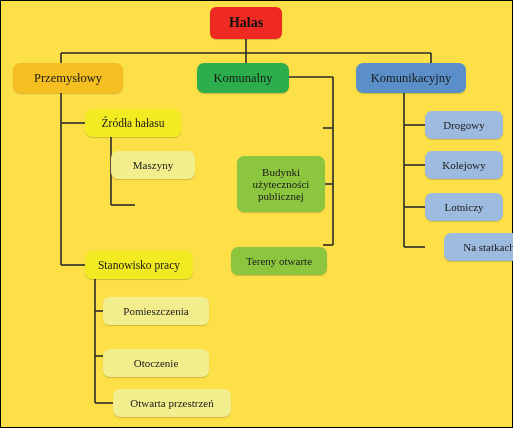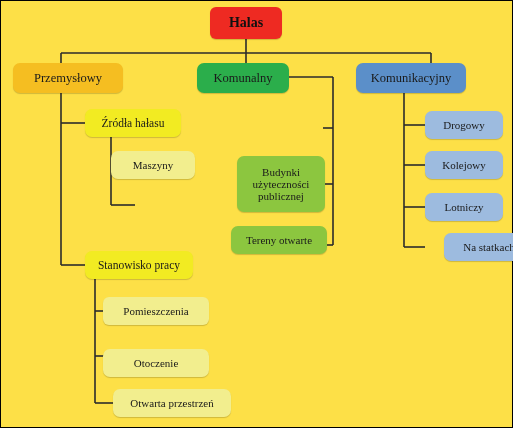--- a/index.html
+++ b/index.html
@@ -117,21 +117,21 @@
 
   <div class="node lvl4 c-paleyellow" style="left:102px;top:296px;width:106px;height:28px;border-radius:6px;">Pomieszczenia</div>
 
   <div class="node lvl4 c-paleyellow" style="left:102px;top:328px;width:106px;height:28px;margin-top:20px;">Otoczenie</div>
 
   <div class="node lvl4 c-paleyellow" style="left:112px;top:388px;width:118px;height:28px;">Otwarta przestrzeń</div>
 
 
   <div class="node lvl4 c-lightgreen" style="left:236px;top:155px;width:88px;height:56px;">Budynki użyteczności publicznej</div>
 
-  <div class="node lvl4 c-lightgreen" style="left:230px;top:225px;width:96px;height:28px;">Tereny otwarte</div>
+  <div class="node lvl4 c-lightgreen" style="left:230px;top:246px;width:96px;height:28px;">Tereny otwarte</div>
 
   <div class="node lvl4 c-lightblue" style="left:424px;top:110px;width:78px;height:28px;">Drogowy</div>
 
   <div class="node lvl4 c-lightblue" style="left:424px;top:150px;width:78px;height:28px;">Kolejowy</div>
 
   <div class="node lvl4 c-lightblue" style="left:424px;top:192px;width:78px;height:28px;">Lotniczy</div>
 
   <div class="node lvl4 c-lightblue" style="left:418px;top:232px;width:90px;height:28px;margin-left:25px;">Na statkach</div>
 
 </div>

